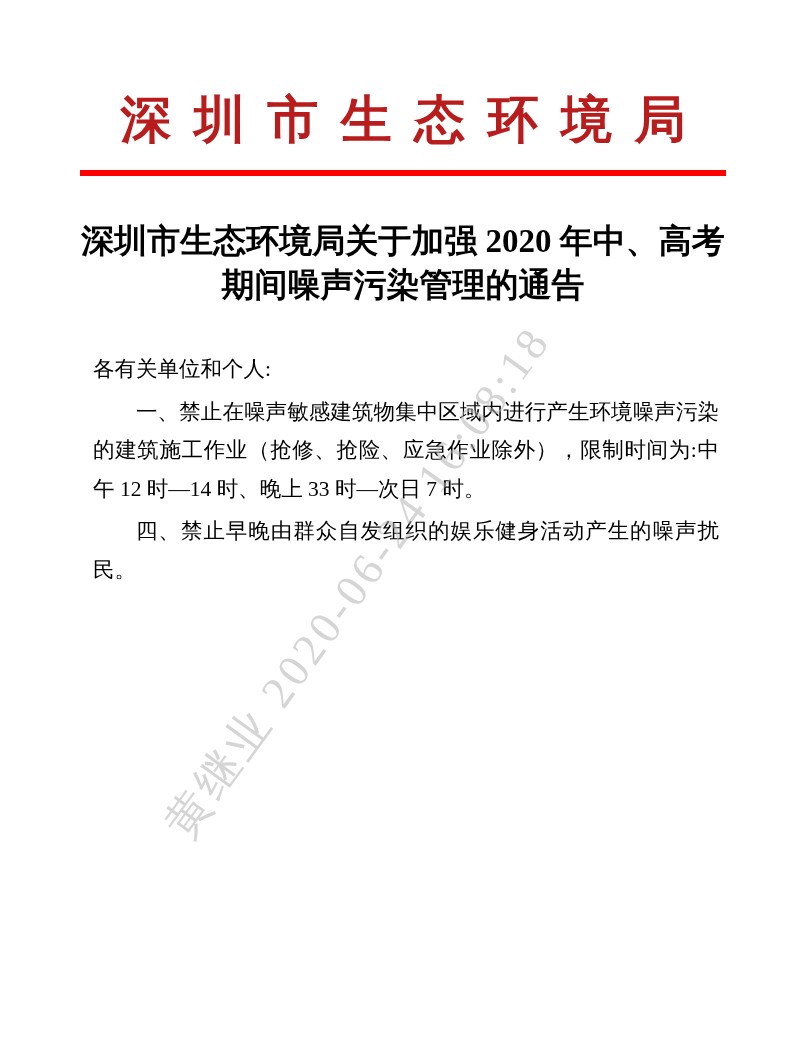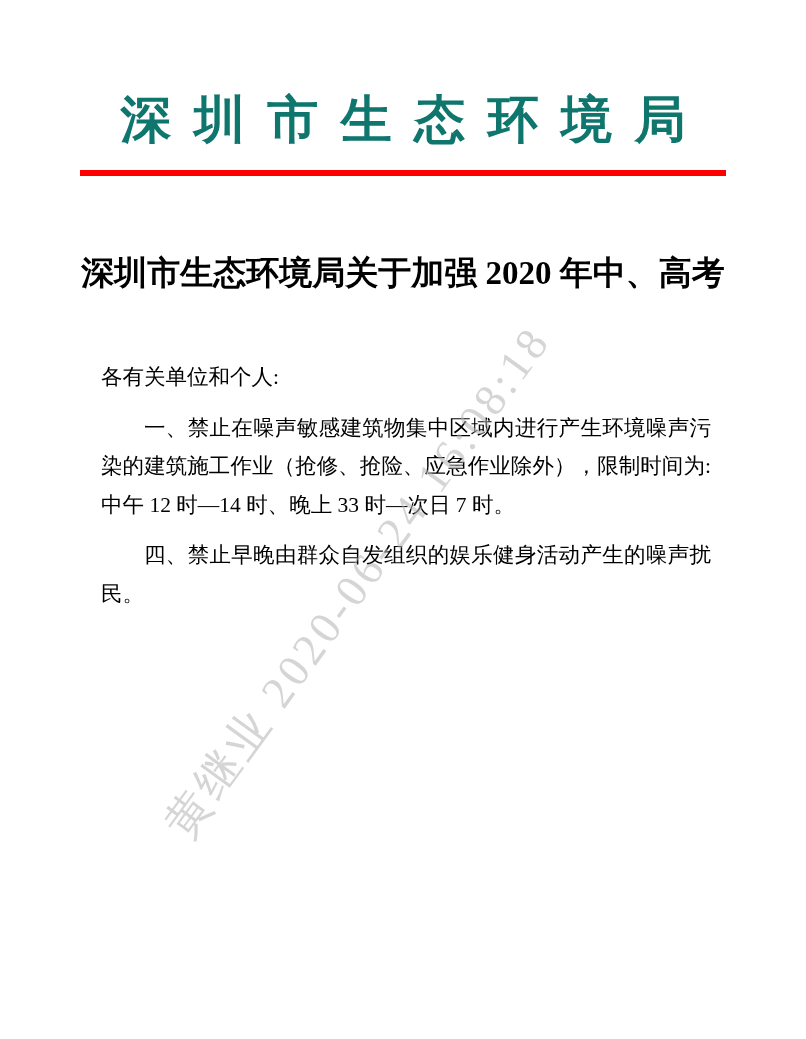--- a/index.html
+++ b/index.html
@@ -16,21 +16,21 @@
     font-family: "Liberation Serif", "DejaVu Serif", serif;
     color: #000000;
   }
   
   .agency-name {
     position: absolute;
     top: 86px;
     left: 0;
     right: 0;
     text-align: center;
-    color: #0f766e;
+    color: #b91c1c;
     font-size: 51px;
     font-weight: bold;
     letter-spacing: 0.44em;
     text-indent: 0.44em; 
     white-space: nowrap;
   }
   .red-rule {
     position: absolute;
     top: 170px;
     left: 80px;
@@ -41,35 +41,34 @@
   
   .doc-title {
     position: absolute;
     top: 219px;
     left: 50px;
     right: 50px;
     text-align: center;
     font-size: 33px;
     font-weight: bold;
     line-height: 44px;
-    margin-top: 32px;
   }
   
   .body-text {
     position: absolute;
     top: 346px;
     left: 89px;
     width: 634px;
     font-size: 21.5px;
     line-height: 38.6px;
     text-align: justify;
     text-justify: inter-ideograph;
   }
   .body-text p {
-    margin: 12px;
+    margin: 4px;
     padding: 0;
   }
   .body-text p.indent {
     text-indent: 2em;
   }
   
   .watermark {
     position: absolute;
     left: 358px;
     top: 582px;
@@ -89,20 +88,21 @@
 <div class="page">
 
   <div class="watermark">黄继业 2020-06-24 16:08:18</div>
 
   <div class="agency-name">深圳市生态环境局</div>
 
   <div class="red-rule"></div>
 
   <div class="doc-title">
     <div>深圳市生态环境局关于加强 2020 年中、高考</div>
+    <div>期间噪声污染管理的通告</div>
   </div>
 
   <div class="body-text">
     <p>各有关单位和个人:</p>
     <p class="indent">一、禁止在噪声敏感建筑物集中区域内进行产生环境噪声污染的建筑施工作业（抢修、抢险、应急作业除外），限制时间为:中午 12 时—14 时、晚上 33 时—次日 7 时。</p>
     <p class="indent">四、禁止早晚由群众自发组织的娱乐健身活动产生的噪声扰民。</p>
   </div>
 
 </div>
 

